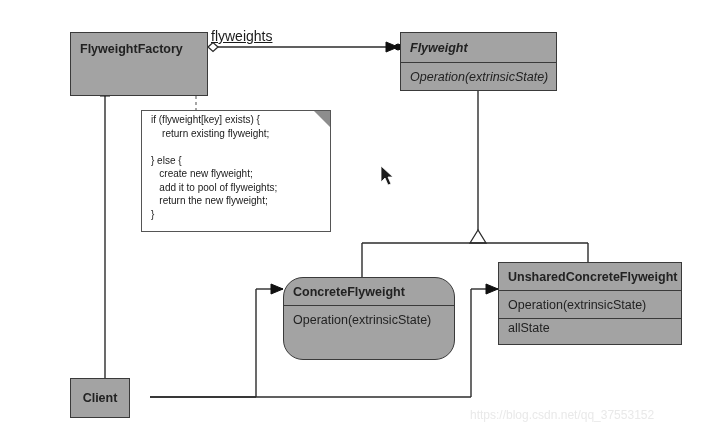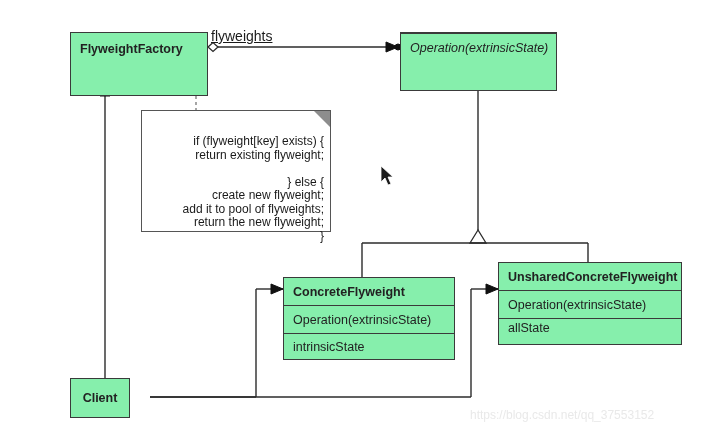--- a/index.html
+++ b/index.html
@@ -11,21 +11,21 @@
     position: relative;
     width: 718px;
     height: 435px;
     background: #ffffff;
     font-family: "Liberation Sans", sans-serif;
     overflow: hidden;
   }
   .uml-box {
     position: absolute;
     border: 1.5px solid #3a3a3a;
-    background: #86efac;
+    background: #a3a3a3;
     box-sizing: border-box;
     z-index: 5;
   }
   .uml-row {
     box-sizing: border-box;
     display: flex;
     align-items: center;
     padding: 0 9px;
     font-size: 12.5px;
     color: #222222;
@@ -59,28 +59,27 @@
     position: absolute;
     top: 0;
     right: 0;
     width: 0;
     height: 0;
     border-left: 16px solid transparent;
     border-top: 16px solid #8d8d8d;
   }
   .note-text {
     position: absolute;
-    top: 24px;
+    top: 2px;
     left: 9px;
     right: 6px;
-    font-size: 12px;
+    font-size: 10px;
     line-height: 13.5px;
     color: #1a1a1a;
     white-space: pre;
-    text-align: right;
   }
 
   .watermark {
     position: absolute;
     font-size: 12px;
     color: #e9e9e9;
     white-space: nowrap;
     z-index: 2;
     user-select: none;
   }
@@ -165,27 +164,27 @@
     <line class="line" x1="471" y1="397" x2="471" y2="289"></line>
     <line class="line" x1="471" y1="289" x2="498" y2="289"></line>
     <polygon class="shape-fill-black" points="486,284 498,289 486,294"></polygon>
   </svg>
 
   <div class="uml-box" style="left:70px; top:32px; width:138px; height:64px;">
     <div class="uml-row uml-title" style="height:31px;">FlyweightFactory</div>
   </div>
 
   <div class="uml-box" style="left:400px; top:32px; width:157px; height:59px;">
+    <div class="uml-row uml-title abstract" style="height:29px;">Flyweight</div>
     <div class="uml-row divider abstract-op" style="height:29px;">Operation(extrinsicState)</div>
   </div>
 
-  <div class="uml-box" style="left:283px; top:277px; width:172px; height:83px;">
+  <div class="uml-box" style="left:283px; top:277px; width:172px; height:83px;border-radius:20px;">
     <div class="uml-row uml-title" style="height:27px;">ConcreteFlyweight</div>
     <div class="uml-row divider" style="height:28px;">Operation(extrinsicState)</div>
-    <div class="uml-row divider" style="height:27px;">intrinsicState</div>
   </div>
 
   <div class="uml-box" style="left:498px; top:262px; width:184px; height:83px;">
     <div class="uml-row uml-title" style="height:27px;">UnsharedConcreteFlyweight</div>
     <div class="uml-row divider" style="height:28px;">Operation(extrinsicState)</div>
     <div class="uml-row divider" style="height:18px;">allState</div>
   </div>
 
   <div class="uml-box" style="left:70px; top:378px; width:60px; height:40px;">
     <div class="uml-row uml-title center" style="height:100%;">Client</div>

